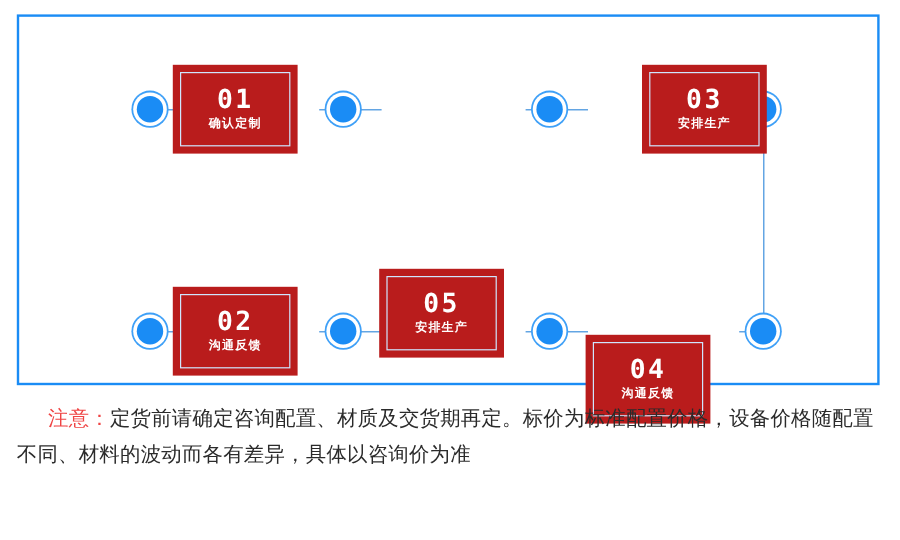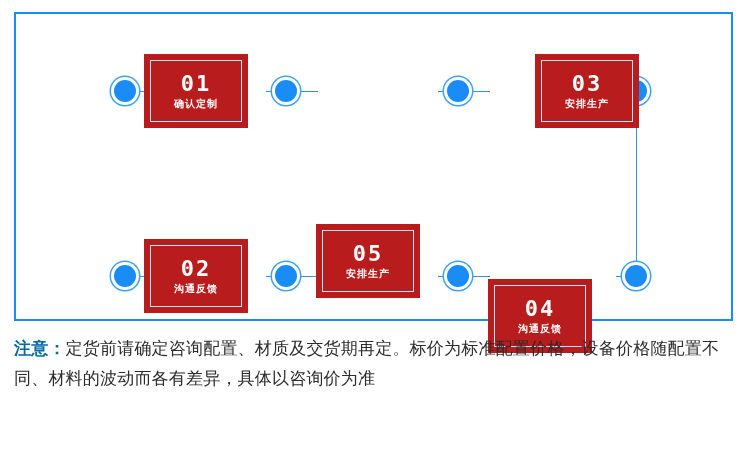--- a/index.html
+++ b/index.html
@@ -128,22 +128,23 @@
     position: absolute;
     left: 14px;
     top: 334px;
     width: 722px;
     font-size: 17px;
     line-height: 30px;
     color: #2b2b2b;
     letter-spacing: 0.2px;
   }
   #note-label {
-    color: #0369a1;
-    font-weight: bold;
+    color: #ef4444;
+    font-weight: normal;
+    margin-left: 26px;
   }
 </style>
 </head>
 <body>
 
 <div id="flow-frame">
 
   <div class="hline" id="line-a1"></div>
   <div class="hline" id="line-12"></div>
   <div class="hline" id="line-2b"></div>

